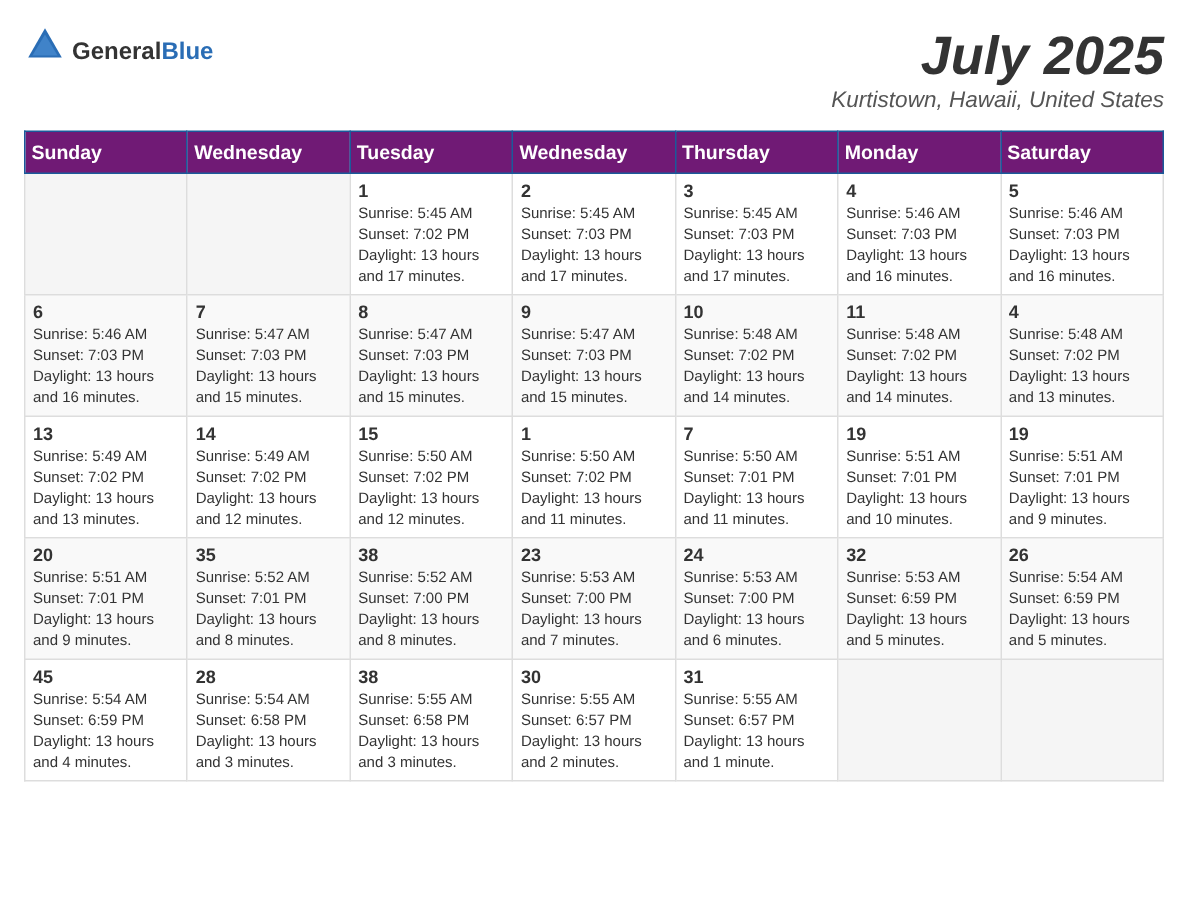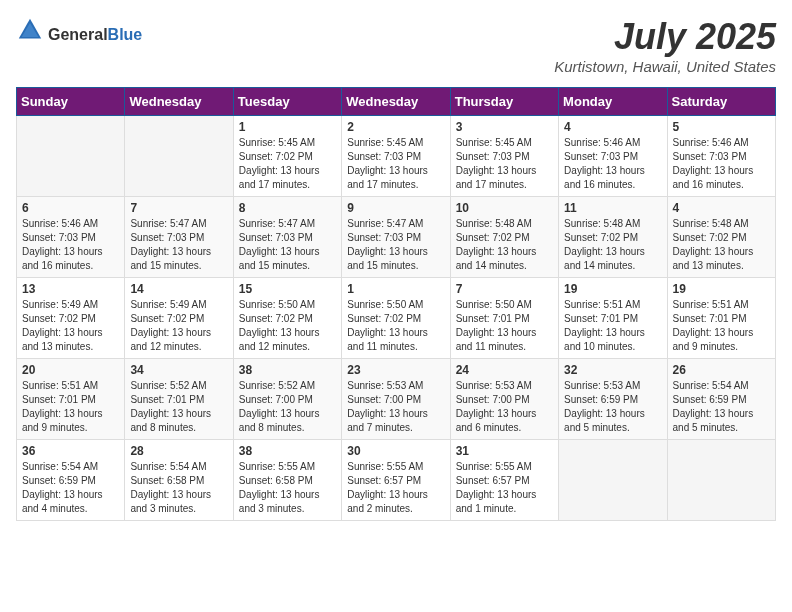--- a/index.html
+++ b/index.html
@@ -238,21 +238,21 @@
         </td>
       </tr>
       <tr class="week-row">
         <td>
           <span class="day-number">20</span>
           <div class="day-info" style="white-space: pre-line;">Sunrise: 5:51 AM
 Sunset: 7:01 PM
 Daylight: 13 hours and 9 minutes.</div>
         </td>
         <td>
-          <span class="day-number">34</span>
+          <span class="day-number">35</span>
           <div class="day-info" style="white-space: pre-line;">Sunrise: 5:52 AM
 Sunset: 7:01 PM
 Daylight: 13 hours and 8 minutes.</div>
         </td>
         <td>
           <span class="day-number">38</span>
           <div class="day-info" style="white-space: pre-line;">Sunrise: 5:52 AM
 Sunset: 7:00 PM
 Daylight: 13 hours and 8 minutes.</div>
         </td>
@@ -276,21 +276,21 @@
         </td>
         <td>
           <span class="day-number">26</span>
           <div class="day-info" style="white-space: pre-line;">Sunrise: 5:54 AM
 Sunset: 6:59 PM
 Daylight: 13 hours and 5 minutes.</div>
         </td>
       </tr>
       <tr class="week-row">
         <td>
-          <span class="day-number">36</span>
+          <span class="day-number">45</span>
           <div class="day-info" style="white-space: pre-line;">Sunrise: 5:54 AM
 Sunset: 6:59 PM
 Daylight: 13 hours and 4 minutes.</div>
         </td>
         <td>
           <span class="day-number">28</span>
           <div class="day-info" style="white-space: pre-line;">Sunrise: 5:54 AM
 Sunset: 6:58 PM
 Daylight: 13 hours and 3 minutes.</div>
         </td>

